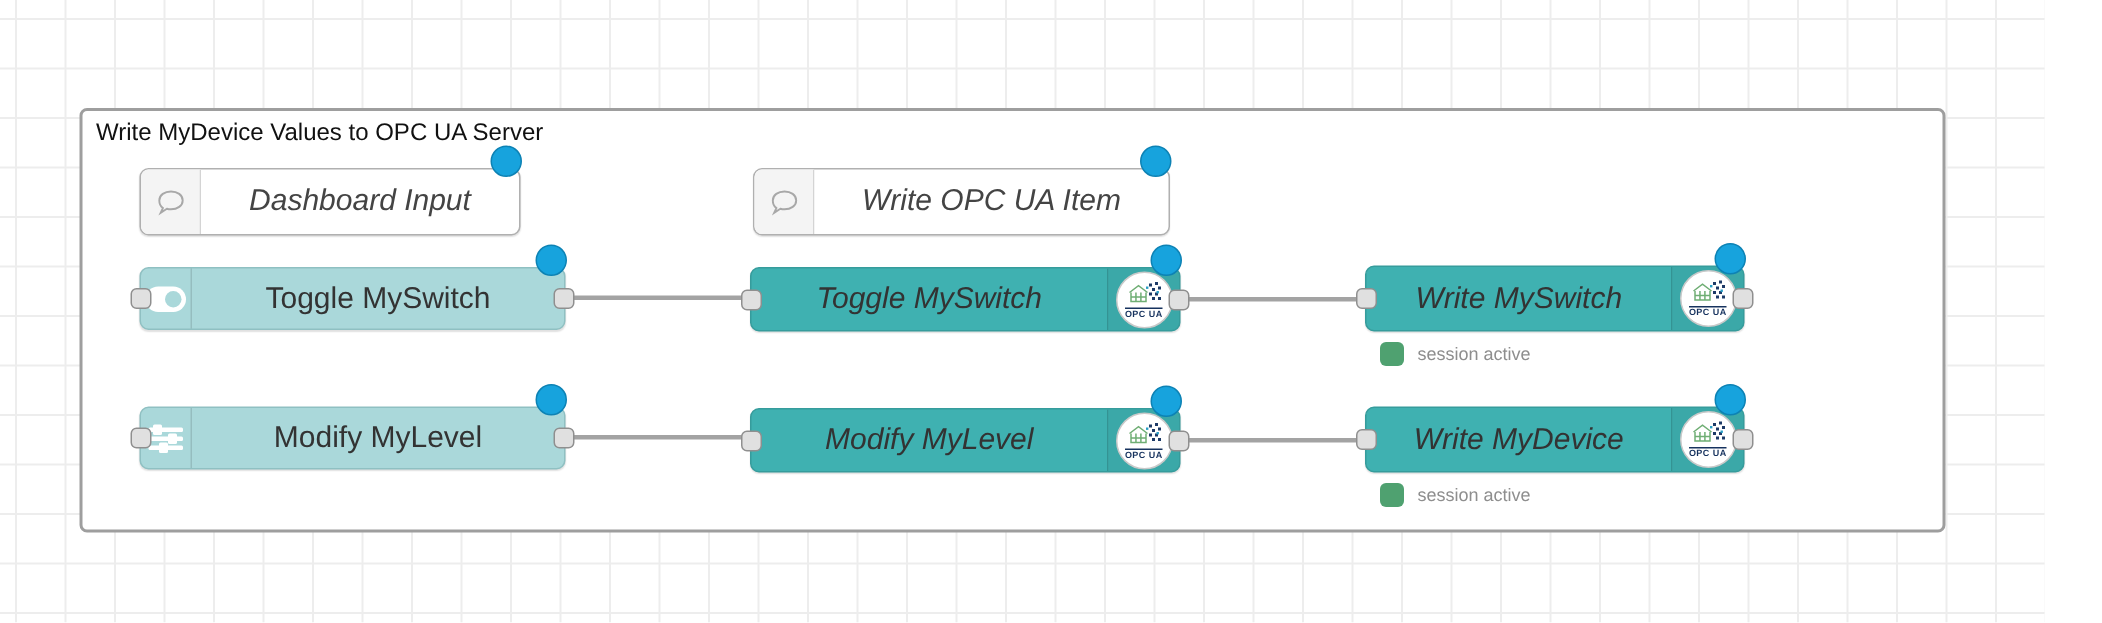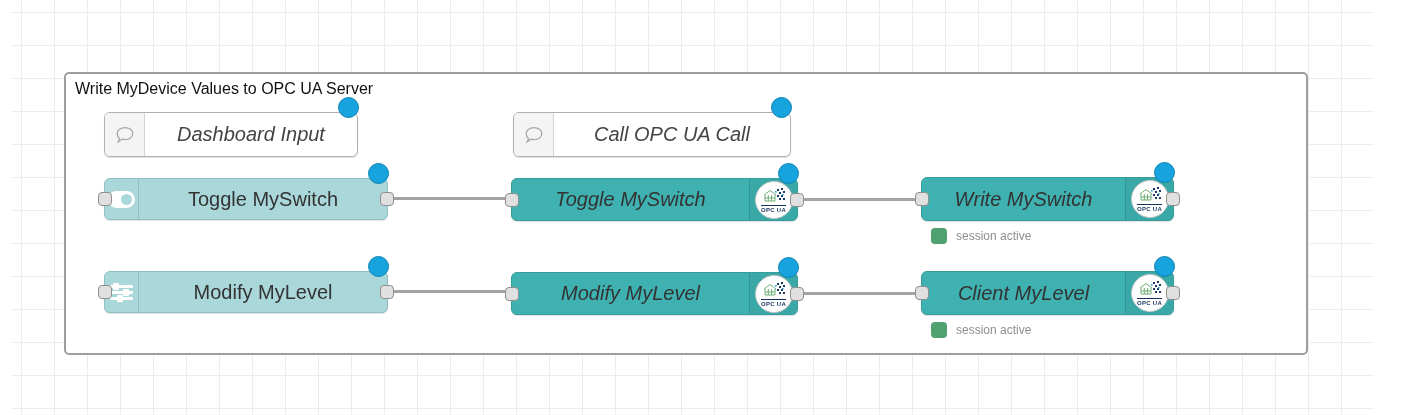--- a/index.html
+++ b/index.html
@@ -6,21 +6,20 @@
   html,body { background:#fff; }
   body { font-family:"Liberation Sans", sans-serif; }
 
   .canvas {
     position:relative; width:1363px; height:415px; overflow:hidden; background:#fff;
     background-image:
       linear-gradient(#ededed 1px, transparent 1px),
       linear-gradient(90deg, #ededed 1px, transparent 1px);
     background-size:33px 33px;
     background-position:10px 12px;
-    margin-left:11px;
   }
 
   .group {
     position:absolute; left:53px; top:72px; width:1244px; height:283px;
     background:#fff; border:2px solid #9e9e9e; border-radius:5px; z-index:1;
   }
   .group-label {
     position:absolute; top:6px; left:9px; font-size:16px; color:#111; white-space:nowrap;
   }
 
@@ -120,21 +119,21 @@
     <div class="node-label">Dashboard Input</div>
     <div class="changed-dot"></div>
   </div>
 
   <div class="node comment" style="left:502px; top:112px; width:278px; height:45px;">
     <div class="icon-area">
       <svg width="22" height="19" viewBox="0 0 24 20">
           <path d="M3.5 9c0-3.9 3.9-6.5 8.5-6.5S20.5 5.1 20.5 9 16.6 15.5 12 15.5c-1.1 0-2.1-.1-3-.4L4.5 18l1.6-3.4C4.4 13.2 3.5 11.2 3.5 9z" fill="none" stroke="#a8a8a8" stroke-width="1.4"></path>
         </svg>
     </div>
-    <div class="node-label">Call OPC UA Call</div>
+    <div class="node-label">Write OPC UA Item</div>
     <div class="changed-dot"></div>
   </div>
 
 
   <div class="node dashboard" style="left:93px; top:178px; width:284px; height:42px;">
     <div class="icon-area">
       <div class="toggle-pill">
           <div class="knob"></div>
         </div>
     </div>
@@ -257,21 +256,21 @@
         </svg>
         <div class="badge-text">OPC UA</div>
       </div>
     </div>
     <div class="port in"></div>
     <div class="port out"></div>
     <div class="changed-dot"></div>
   </div>
 
   <div class="node opc" style="left:910px; top:271px; width:253px; height:44px;">
-    <div class="node-label">Client MyLevel</div>
+    <div class="node-label">Write MyDevice</div>
     <div class="badge-area">
       <div class="opc-badge">
         <svg width="24" height="17" viewBox="0 0 24 17">
           <g stroke="#6fae74" fill="none" stroke-width="1">
             <path d="M2 8 L8 3.5 L14 8"></path>
               <path d="M3 8 V14 H13 V8"></path>
             <path d="M3 11 H13 M6.3 8 V14 M9.6 8 V14"></path>
           </g>
           <g fill="#1d3a67">
             <rect x="15" y="2" width="2" height="2"></rect>

